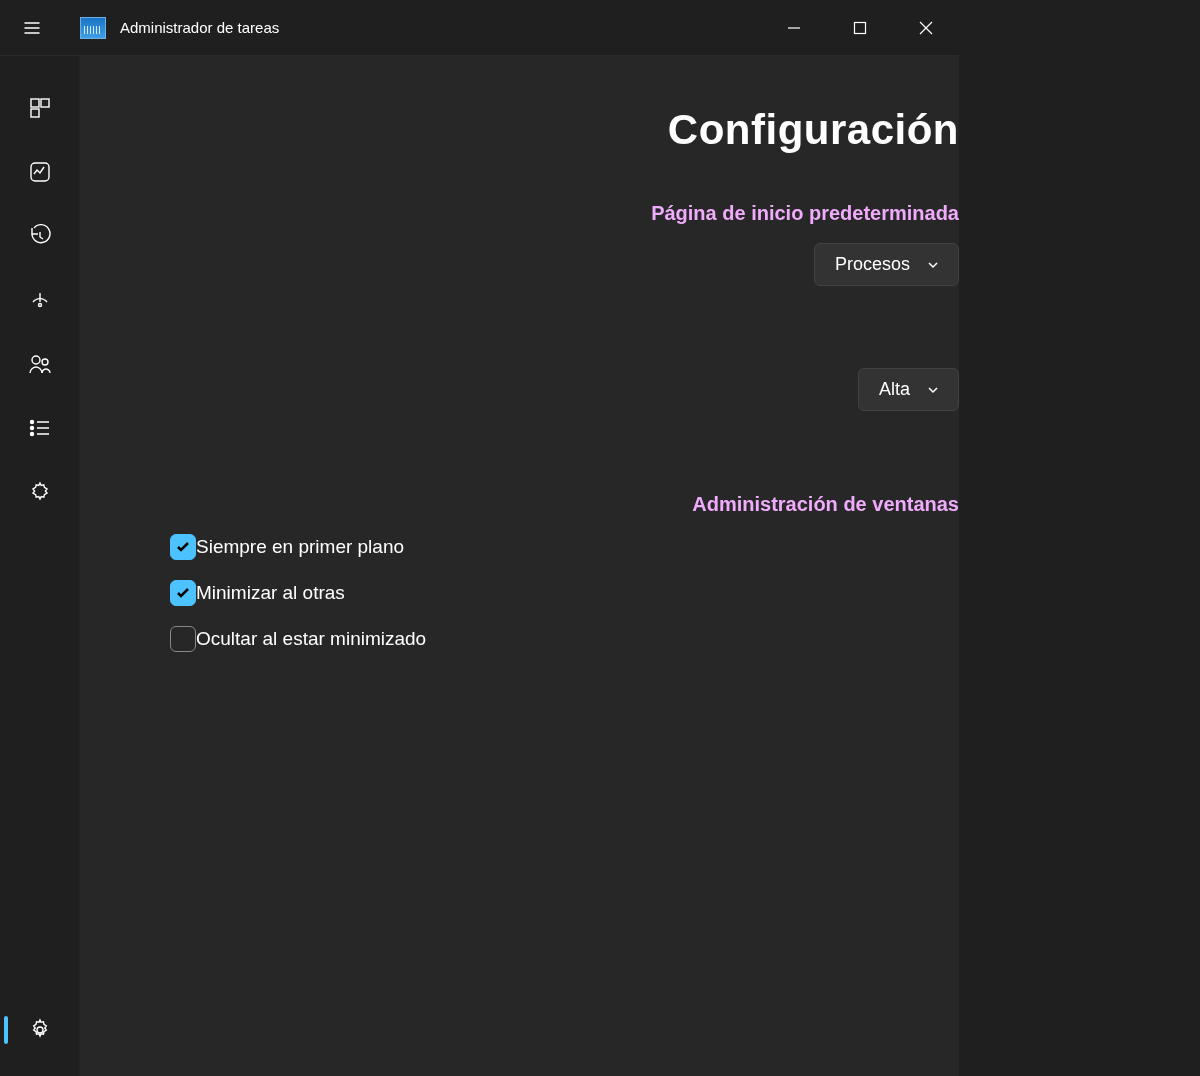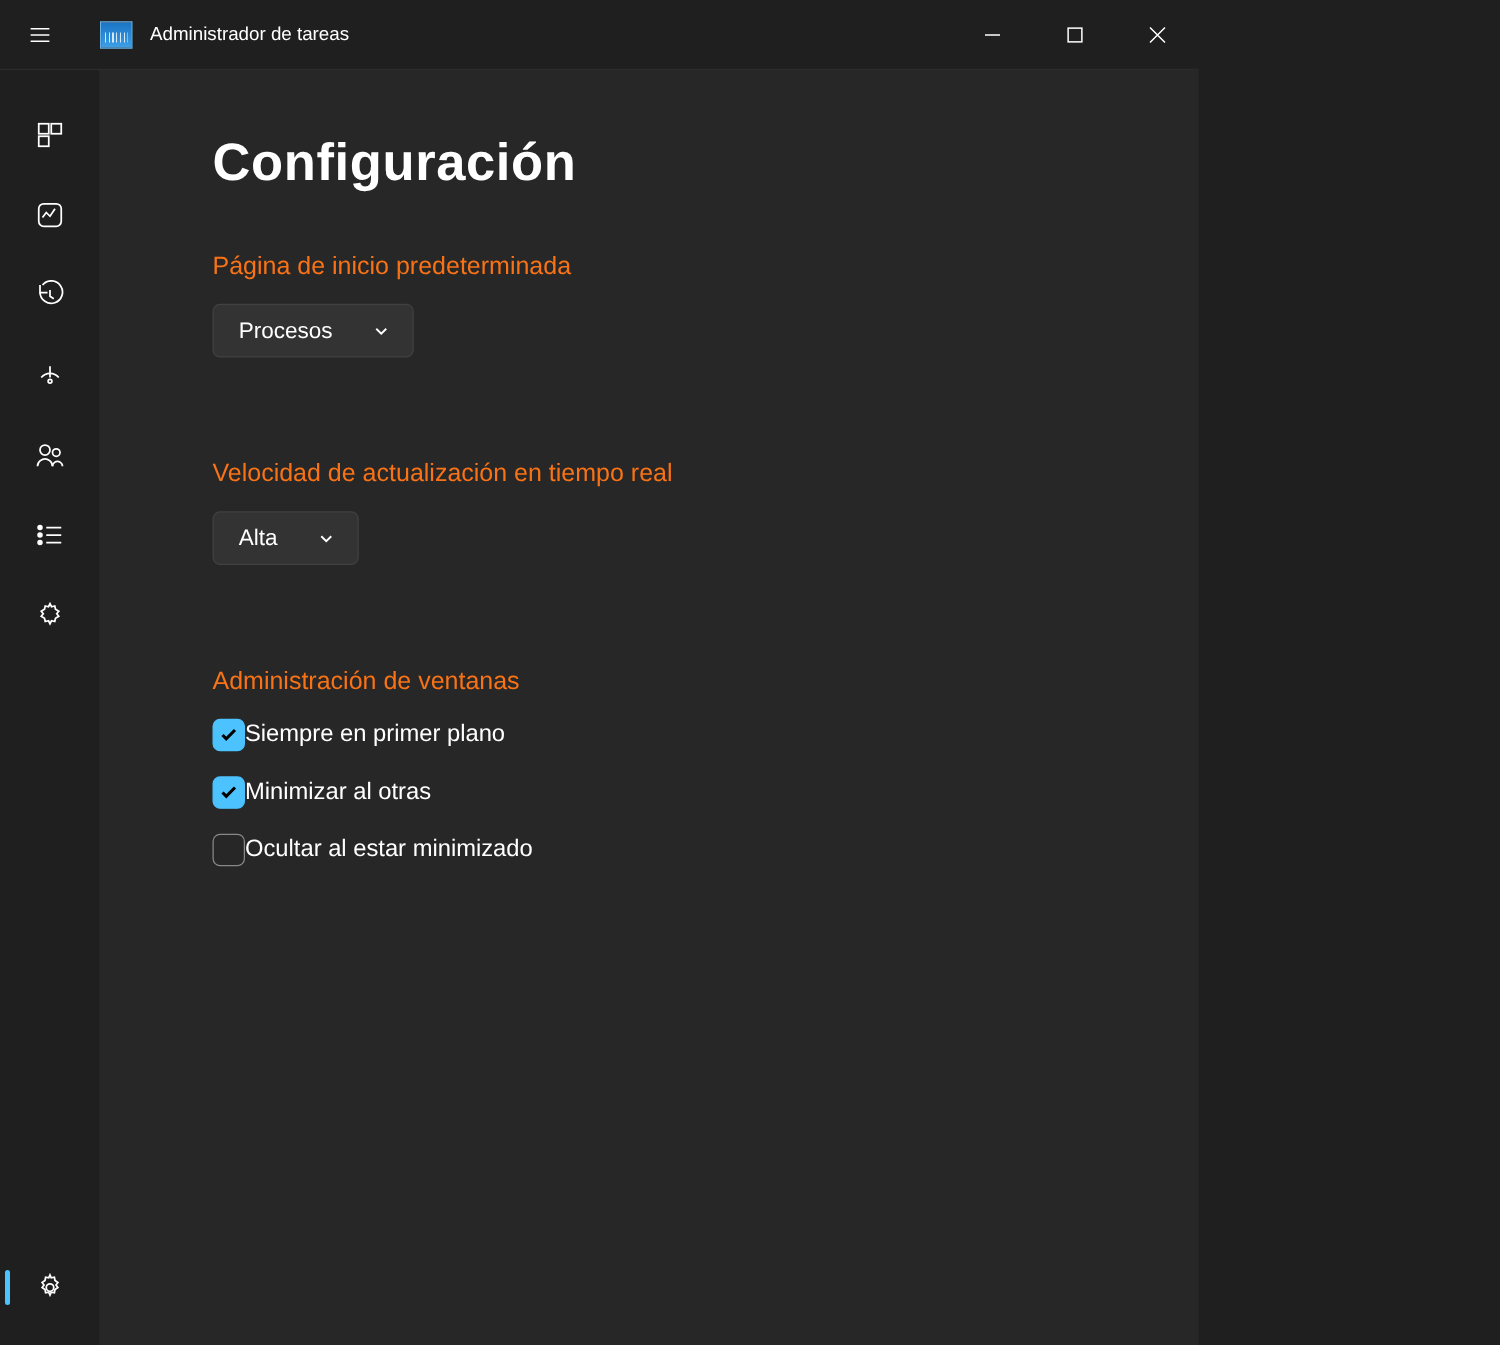--- a/index.html
+++ b/index.html
@@ -111,44 +111,45 @@
     border-radius:2px;
   }
 
   
   .content {
     flex: 1;
     background: #272727;
     padding: 50px 0 0 90px;
     position: relative;
     overflow: hidden;
+    text-align: right;
   }
   .page-title {
     font-size: 42px;
     font-weight: 600;
     margin-bottom: 48px;
     letter-spacing: .5px;
   }
   .section-label {
     font-size: 20px;
-    font-weight: 400;
+    font-weight: 700;
     margin-bottom: 18px;
-    color: #f97316;
+    color: #f0abfc;
   }
   .dropdown {
     display: inline-flex;
     align-items: center;
     background: #333333;
     border: 1px solid #414141;
     border-radius: 6px;
     padding: 10px 18px 10px 20px;
     font-size: 18px;
     color: #ffffff;
     cursor: pointer;
-    gap: 32px;
+    gap: 16px;
     margin-bottom: 42px;
   }
   .dropdown svg { width: 14px; height: 14px; stroke:#fff; stroke-width:1.5; fill:none;}
   .check-row {
     display: flex;
     align-items: center;
     margin-bottom: 20px;
   }
   .checkbox {
     width: 26px;
@@ -290,21 +291,20 @@
         <div class="section-label">Página de inicio predeterminada</div>
         <div class="dropdown">
           <span>Procesos</span>
           <svg viewBox="0 0 14 14">
               <path d="M3 5l4 4 4-4"></path>
             </svg>
         </div>
       </div>
 
       <div class="group">
-        <div class="section-label">Velocidad de actualización en tiempo real</div>
         <div class="dropdown">
           <span>Alta</span>
           <svg viewBox="0 0 14 14">
               <path d="M3 5l4 4 4-4"></path>
             </svg>
         </div>
       </div>
 
       <div class="group">
         <div class="section-label">Administración de ventanas</div>

